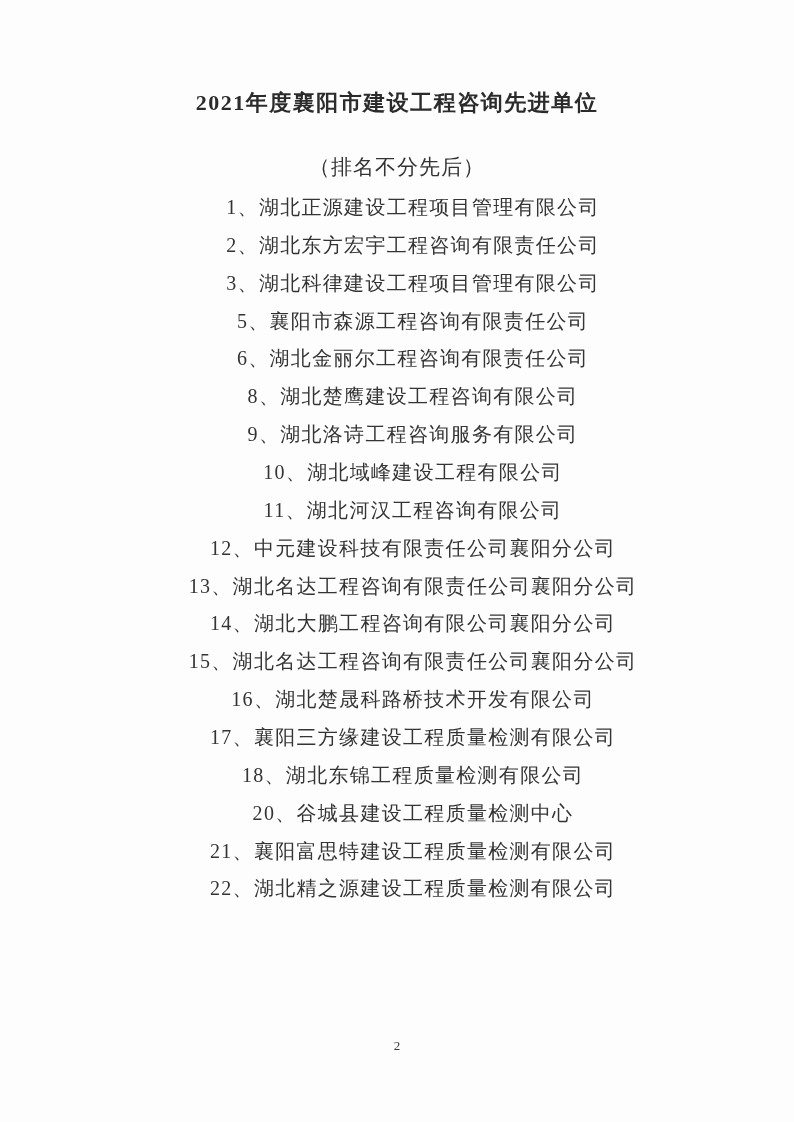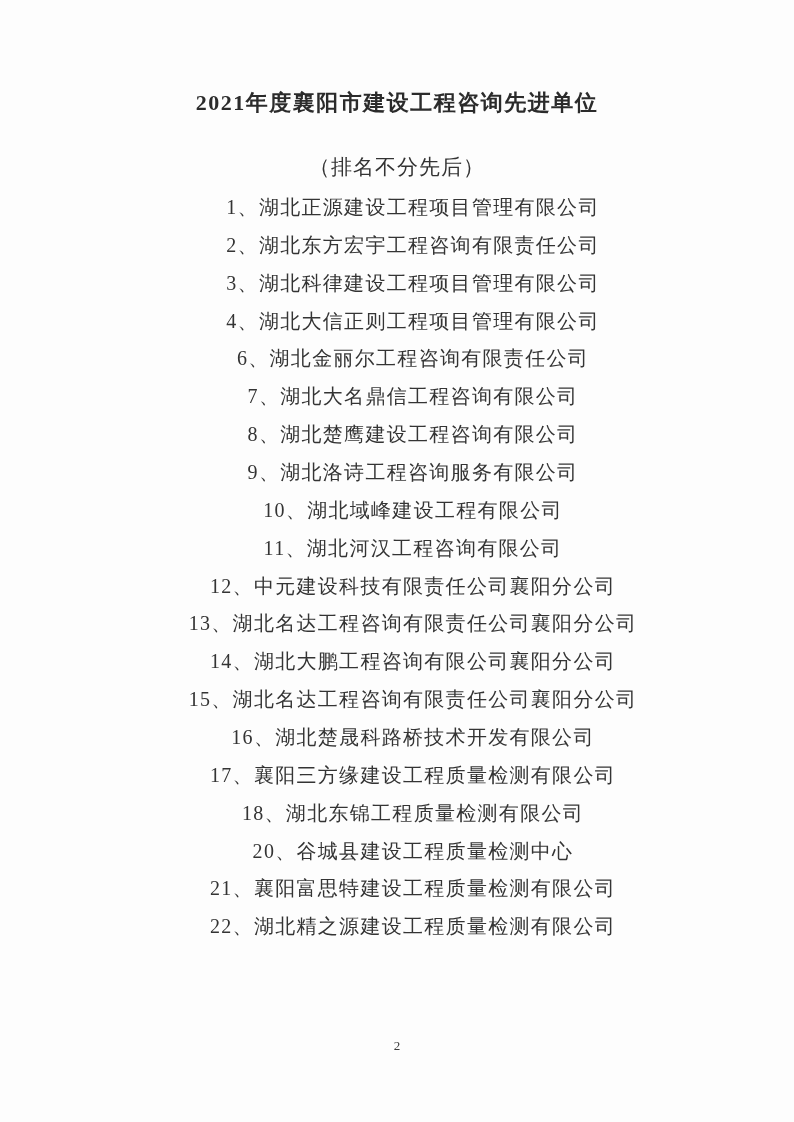--- a/index.html
+++ b/index.html
@@ -71,23 +71,22 @@
 <div class="page">
 
   <div class="doc-title">2021年度襄阳市建设工程咨询先进单位</div>
 
   <div class="doc-subtitle">（排名不分先后）</div>
 
   <div class="company-list">
       <div class="list-row"><span>1</span><span>、</span><span>湖北正源建设工程项目管理有限公司</span></div>
       <div class="list-row"><span>2</span><span>、</span><span>湖北东方宏宇工程咨询有限责任公司</span></div>
       <div class="list-row"><span>3</span><span>、</span><span>湖北科律建设工程项目管理有限公司</span></div>
-      <div class="list-row"><span>4</span><span>、</span><span>湖北大信正则工程项目管理有限公司</span></div>
+      <div class="list-row"><span>5</span><span>、</span><span>襄阳市森源工程咨询有限责任公司</span></div>
       <div class="list-row"><span>6</span><span>、</span><span>湖北金丽尔工程咨询有限责任公司</span></div>
-      <div class="list-row"><span>7</span><span>、</span><span>湖北大名鼎信工程咨询有限公司</span></div>
       <div class="list-row"><span>8</span><span>、</span><span>湖北楚鹰建设工程咨询有限公司</span></div>
       <div class="list-row"><span>9</span><span>、</span><span>湖北洛诗工程咨询服务有限公司</span></div>
       <div class="list-row"><span>10</span><span>、</span><span>湖北域峰建设工程有限公司</span></div>
       <div class="list-row"><span>11</span><span>、</span><span>湖北河汉工程咨询有限公司</span></div>
       <div class="list-row"><span>12</span><span>、</span><span>中元建设科技有限责任公司襄阳分公司</span></div>
       <div class="list-row"><span>13</span><span>、</span><span>湖北名达工程咨询有限责任公司襄阳分公司</span></div>
       <div class="list-row"><span>14</span><span>、</span><span>湖北大鹏工程咨询有限公司襄阳分公司</span></div>
       <div class="list-row"><span>15</span><span>、</span><span>湖北名达工程咨询有限责任公司襄阳分公司</span></div>
       <div class="list-row"><span>16</span><span>、</span><span>湖北楚晟科路桥技术开发有限公司</span></div>
       <div class="list-row"><span>17</span><span>、</span><span>襄阳三方缘建设工程质量检测有限公司</span></div>

